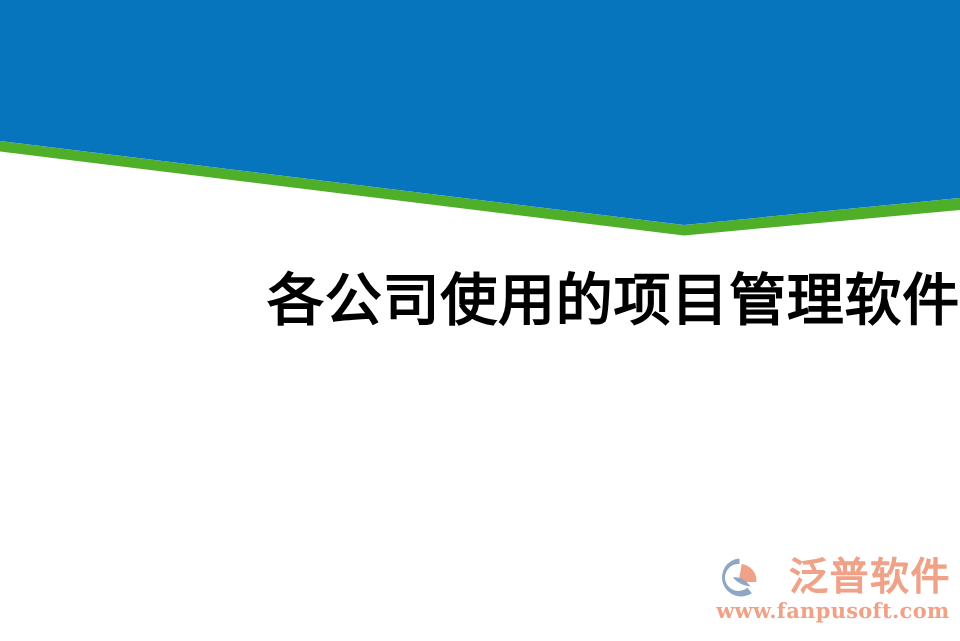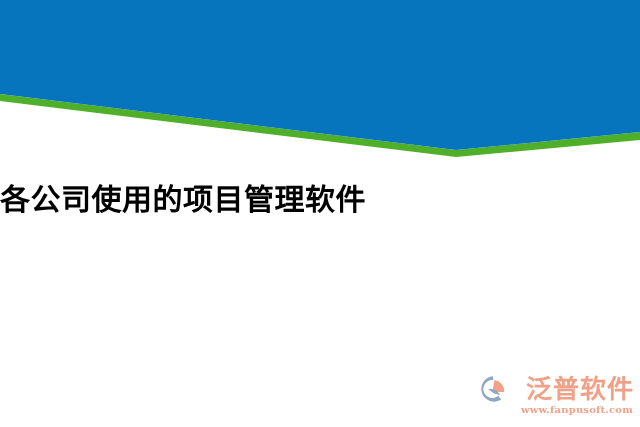--- a/index.html
+++ b/index.html
@@ -32,24 +32,24 @@
     width: 640px;
     height: 165px;
   }
 
   
   .title-block {
     position: absolute;
     left: 0;
     top: 178px;
     width: 640px;
-    text-align: left;
+    text-align: right;
     color: #000000;
     font-weight: bold;
-    font-size: 30px;
+    font-size: 38px;
     line-height: 44px;
     letter-spacing: 0.5px;
     white-space: nowrap;
   }
   .title-line {
     display: block;
   }
 
   
   .watermark {
@@ -77,21 +77,21 @@
     font-size: 26px;
     font-weight: bold;
     color: #efa287;
     letter-spacing: 1px;
     line-height: 1;
   }
   .wm-url {
     margin-top: 1px;
     margin-right: 1px;
     font-family: "DejaVu Serif", "Liberation Serif", serif;
-    font-size: 10px;
+    font-size: 14px;
     font-weight: bold;
     color: #efa287;
     letter-spacing: 0.2px;
     line-height: 1;
   }
 </style>
 </head>
 <body>
 
 <div id="slide">

